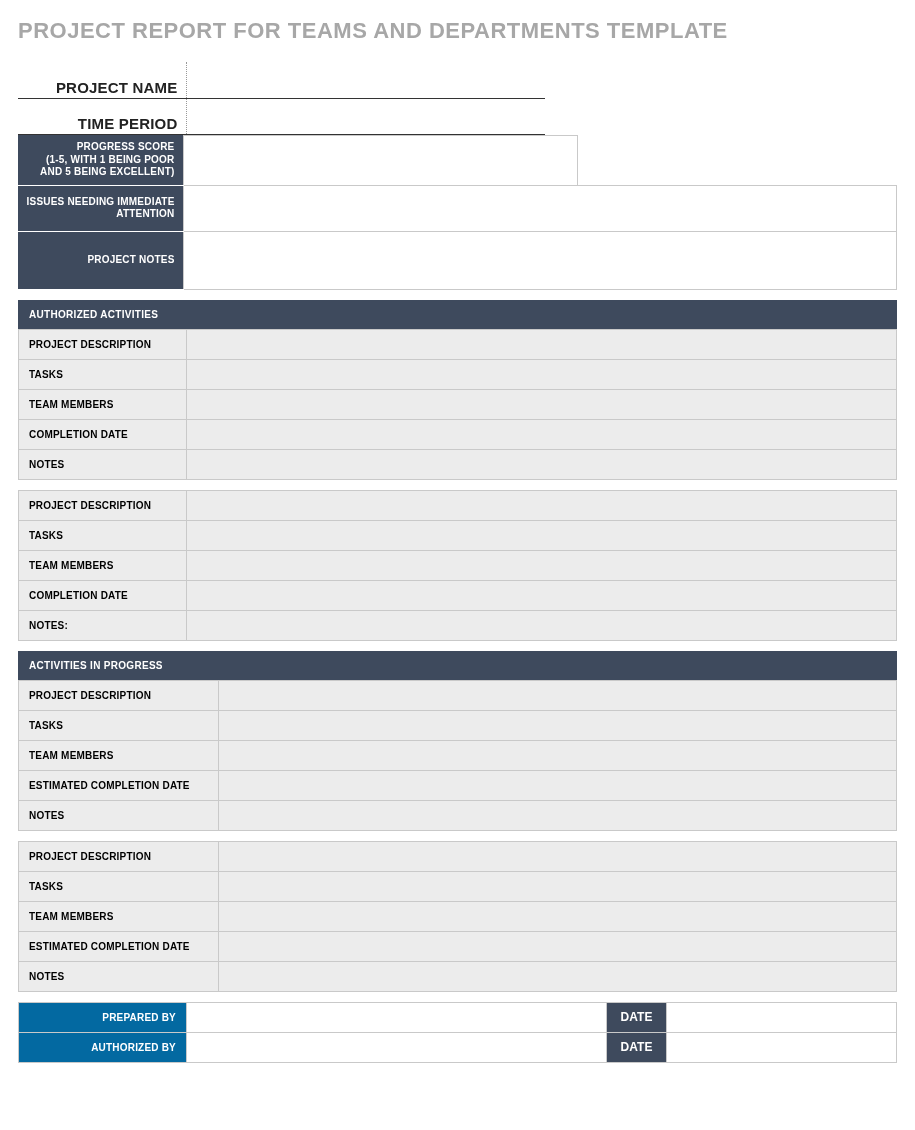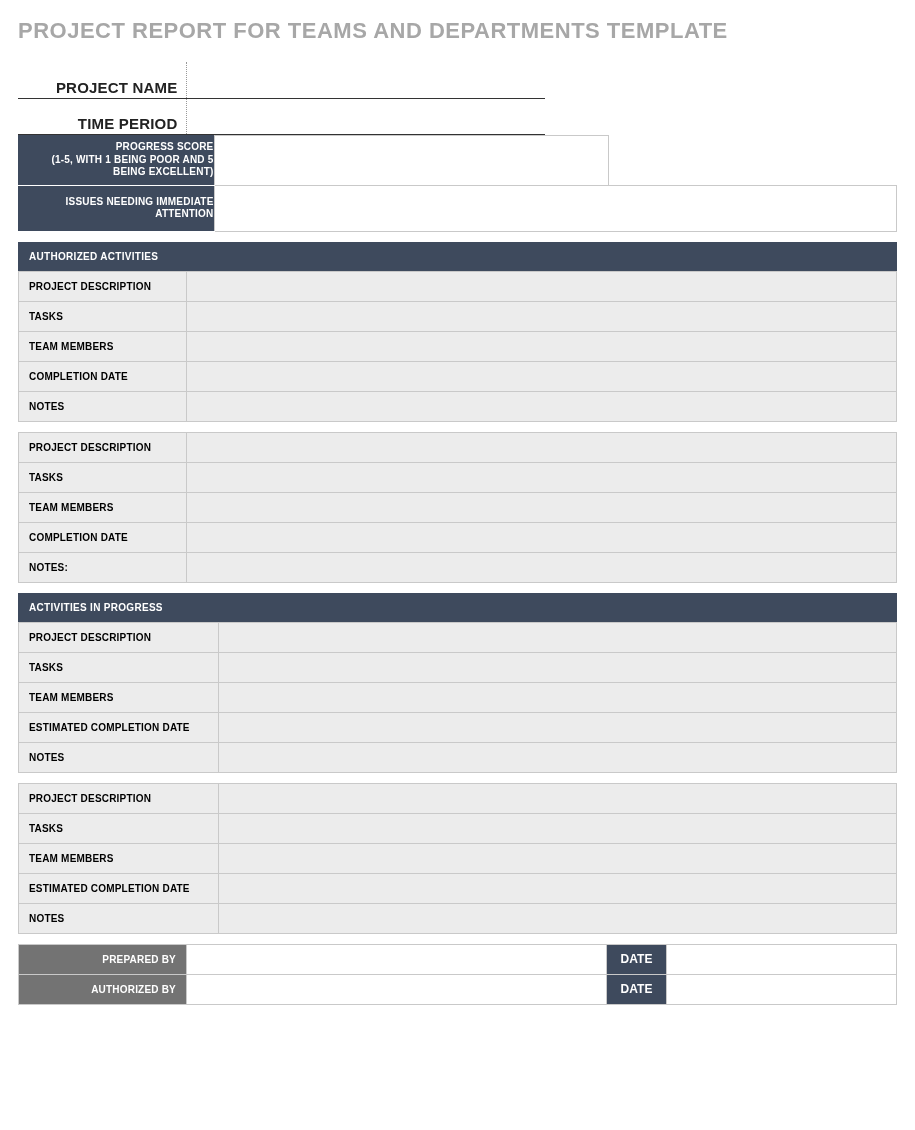--- a/index.html
+++ b/index.html
@@ -35,27 +35,27 @@
     border-right: 1px dotted #999;
     letter-spacing: 0.2px;
   }
   .info-value {
     border-bottom: 1px solid #333;
     padding: 2px 6px;
   }
   
   .stack-table { width: 100%; }
   .stack-label {
-    width: 196px;
+    width: 165px;
     background: #3e4a5d;
     color: #fff;
     text-align: right;
     font-size: 10px;
     font-weight: bold;
-    padding: 6px 0;
+    padding: 6px 8px;
     vertical-align: middle;
     border-bottom: 1px solid #fff;
     line-height: 1.25;
     letter-spacing: 0.2px;
   }
   .stack-value {
     border: 1px solid #c9c9c9;
     background: #fff;
     padding: 4px 6px;
   }
@@ -87,21 +87,21 @@
   }
   .activity-table td.act-label { width: 168px; }
   .activity-table.in-progress td.act-label { width: 200px; }
   .activity-table td.act-value { font-weight: normal; }
 
   
   .signoff-table { width: 100%; margin-top: 4px; }
   .signoff-table td { border: 1px solid #c9c9c9; height: 30px; }
   .sign-label {
     width: 168px;
-    background: #737373;
+    background: #0369a1;
     color: #fff;
     text-align: right;
     font-size: 10px;
     font-weight: bold;
     padding: 6px 10px;
     letter-spacing: 0.2px;
   }
   .sign-value { background: #fff; }
   .date-label {
     width: 60px;
@@ -136,20 +136,24 @@
       <tr>
     <td class="stack-label stack-med" style="white-space:pre-line;">PROGRESS SCORE
 (1-5, WITH 1 BEING POOR AND 5 BEING EXCELLENT)</td>
     <td class="stack-value stack-value-short"></td>
     <td style="border:none;"></td>
   </tr>
   <tr>
     <td class="stack-label stack-med" style="white-space:pre-line;">ISSUES NEEDING IMMEDIATE ATTENTION</td>
     <td class="stack-value" colspan="2"></td>
   </tr>
+  <tr>
+    <td class="stack-label stack-tall">PROJECT NOTES</td>
+    <td class="stack-value" colspan="2"></td>
+  </tr>
 </tbody>
   </table>
 
 <div class="section-header">AUTHORIZED ACTIVITIES</div>
 
 <table class="activity-table">
   <tbody>
       <tr>
         <td class="act-label">PROJECT DESCRIPTION</td>
         <td class="act-value"></td>

